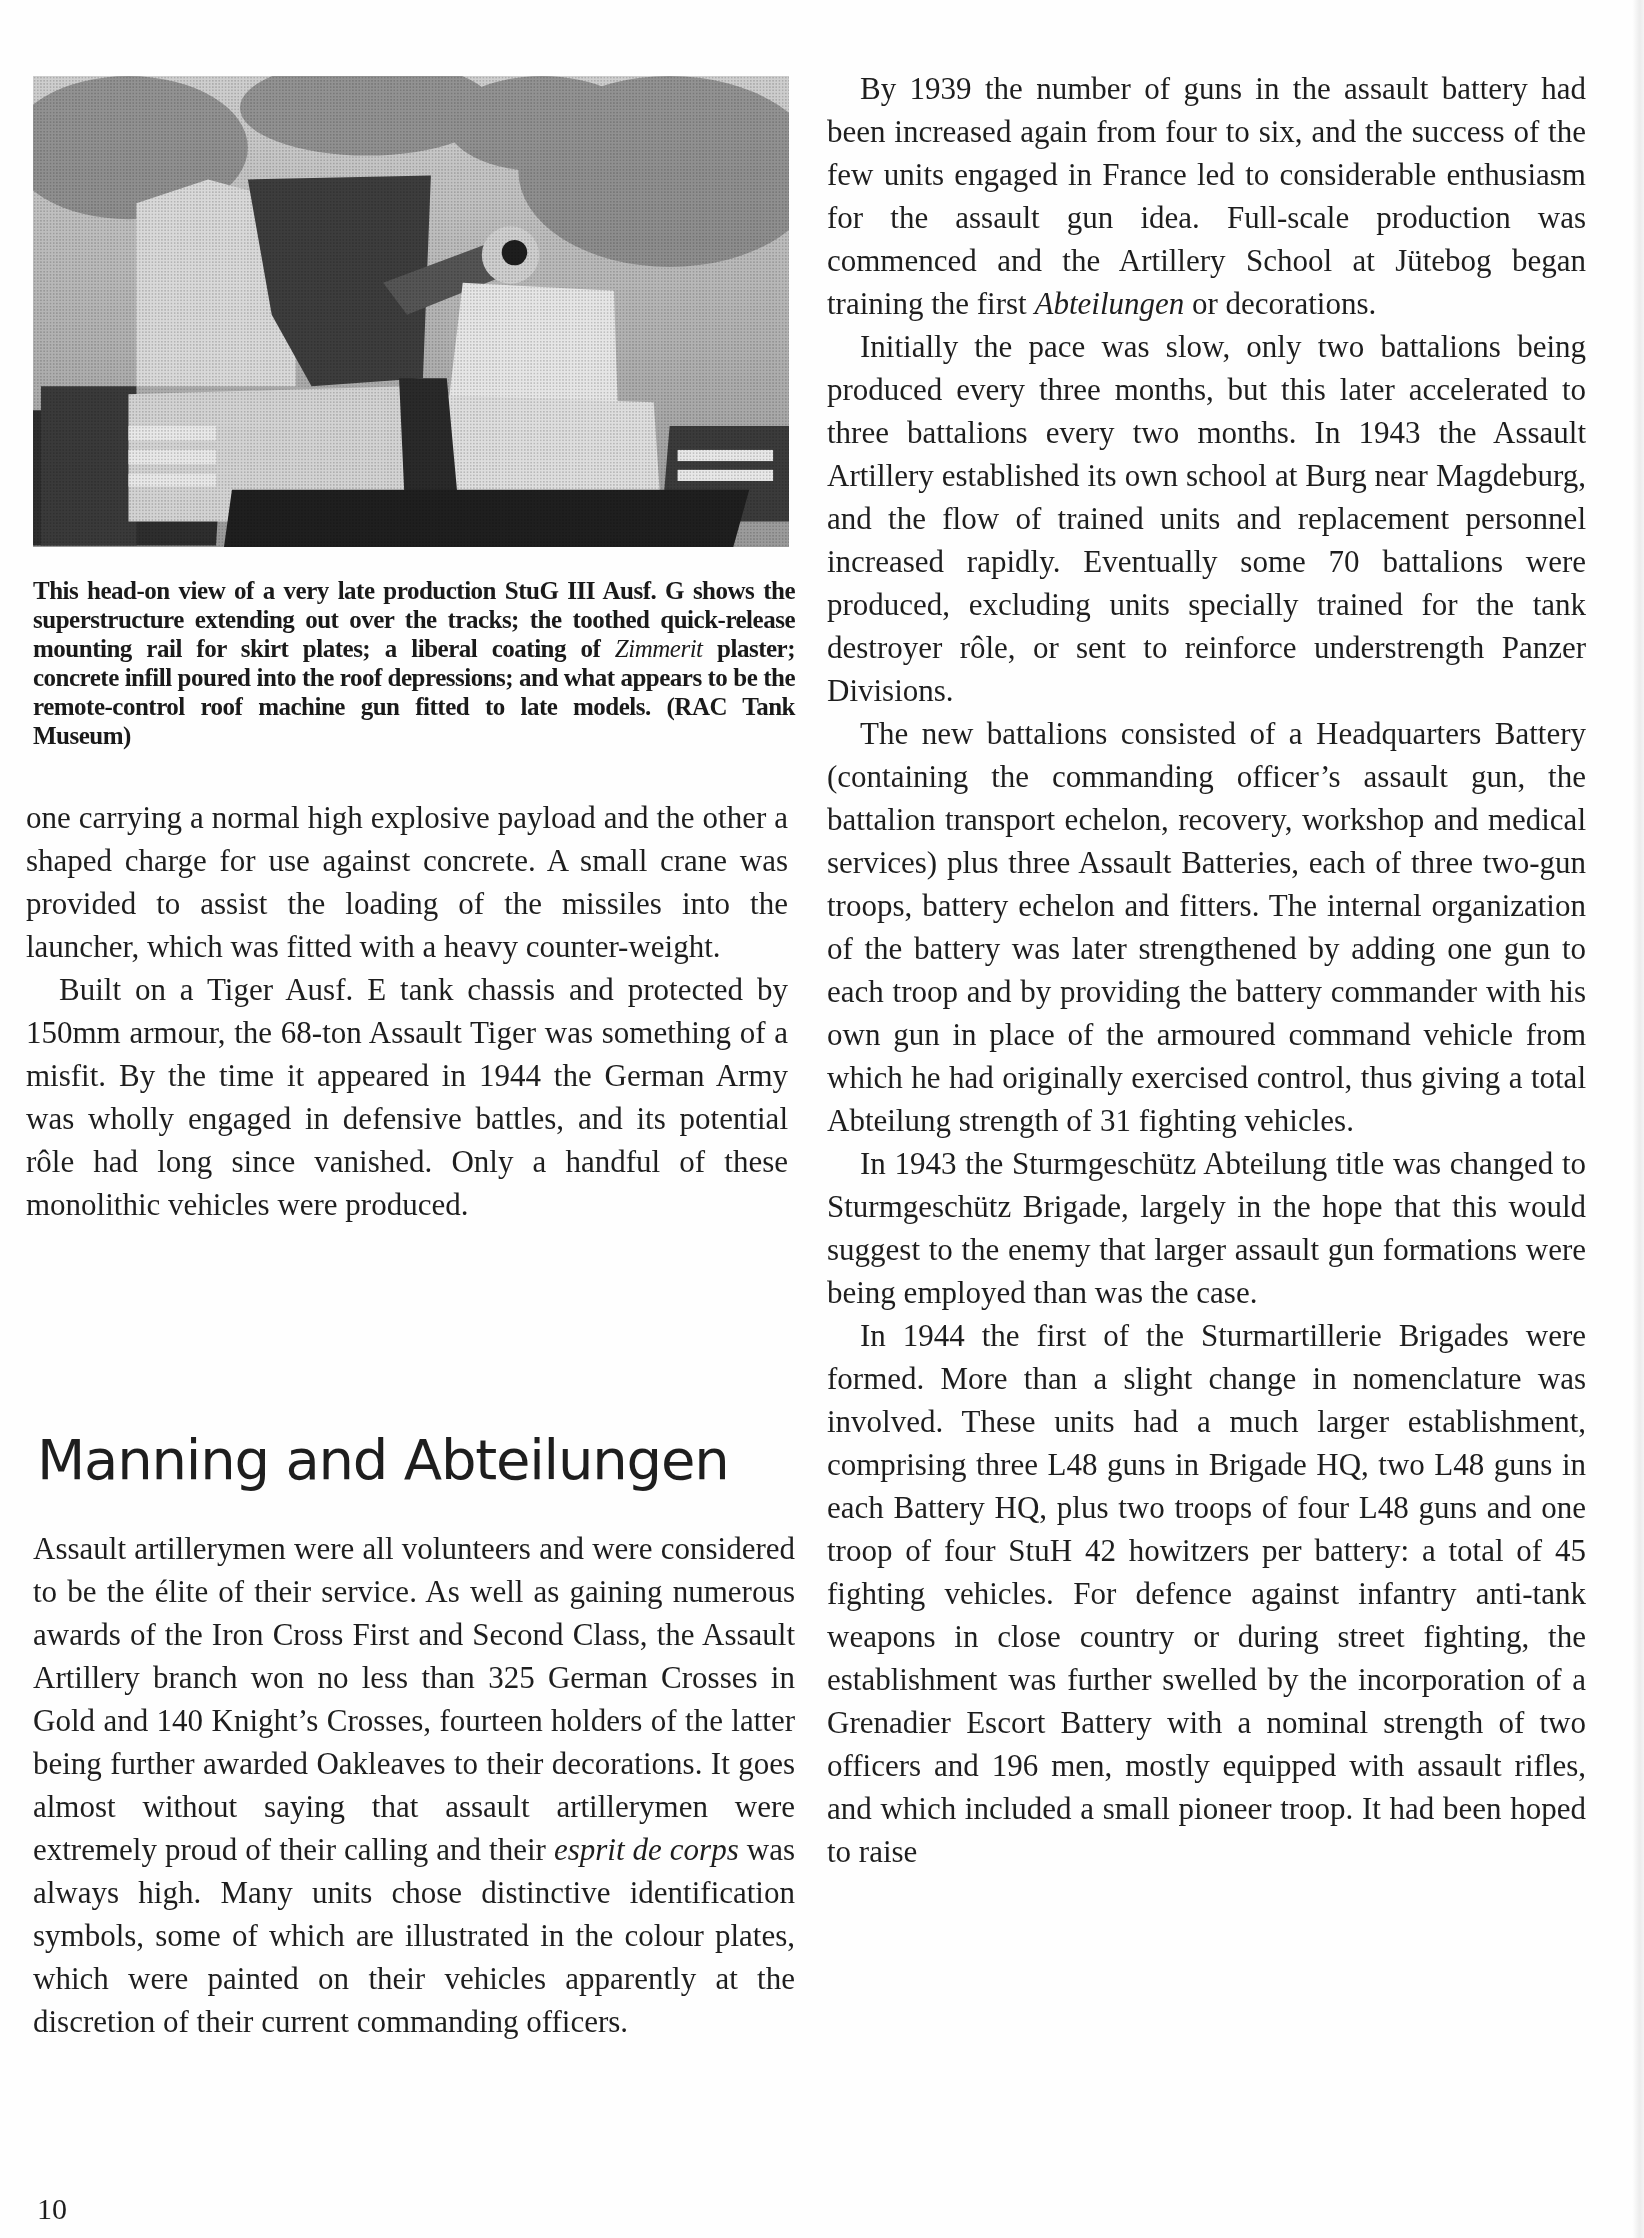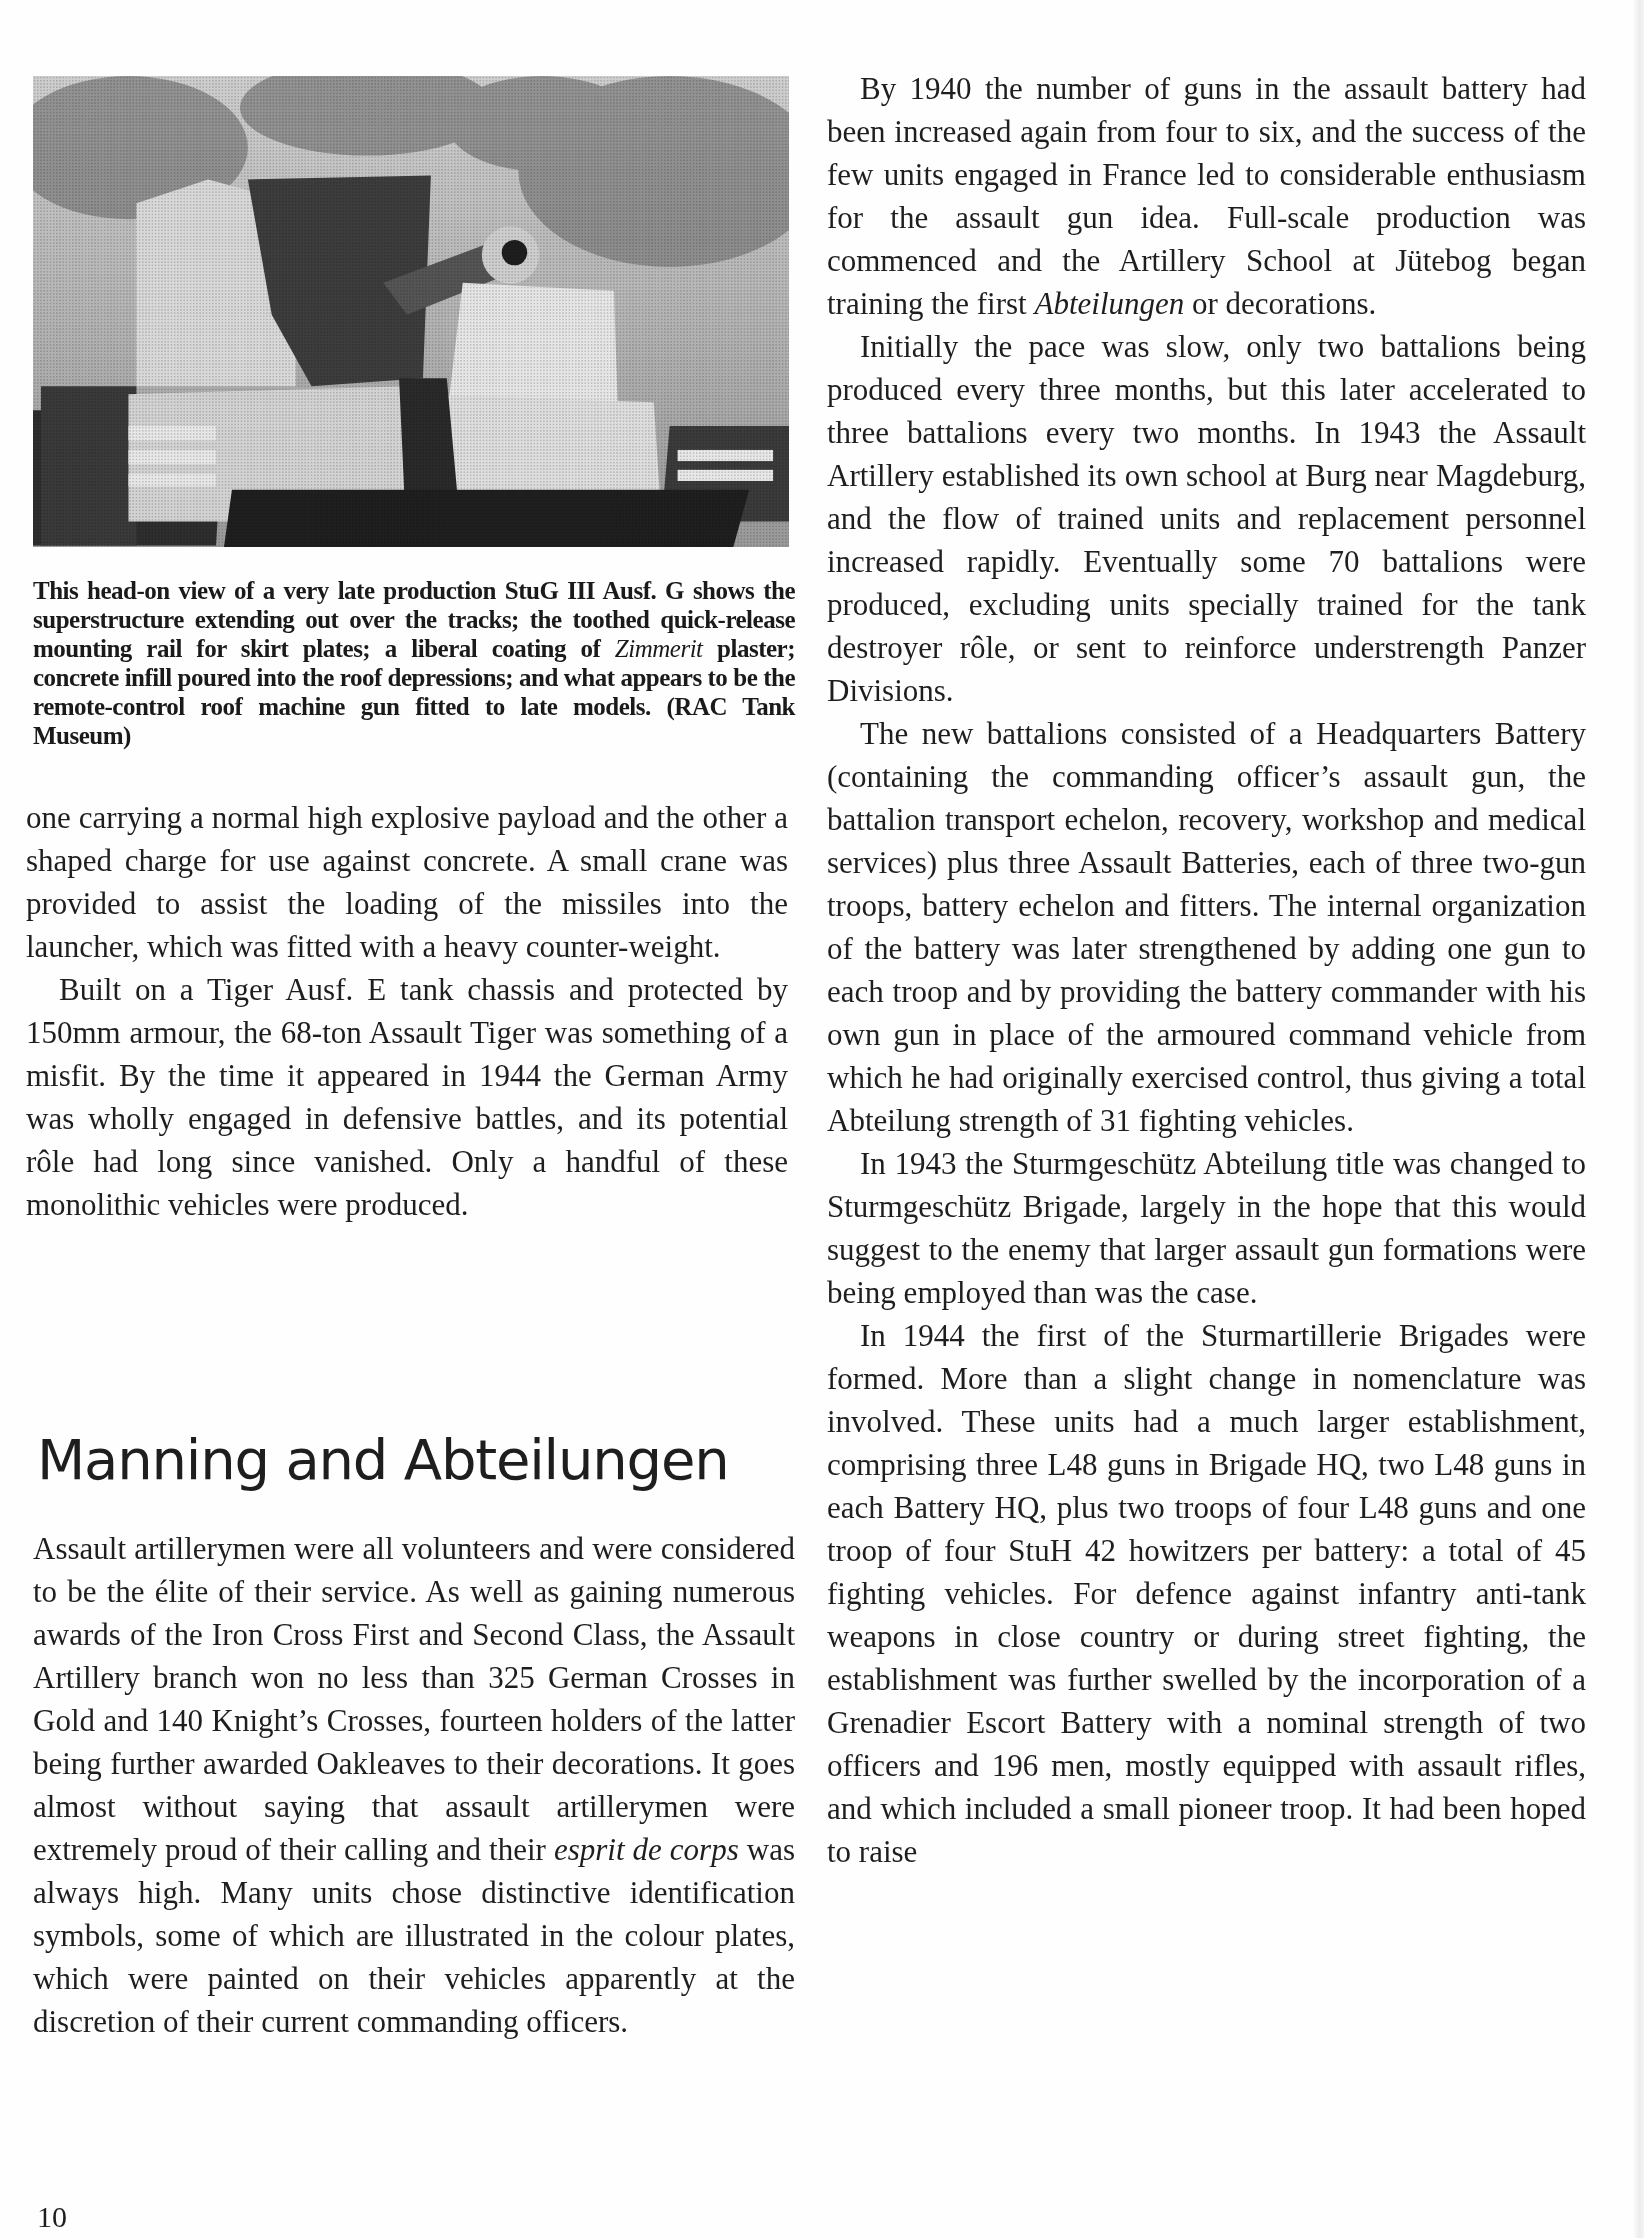--- a/index.html
+++ b/index.html
@@ -24,21 +24,21 @@
   .body p { margin: 0; }
   .body p.indent { text-indent: 33px; }
   .body em { font-style: italic; }
 
   .left-body-1 { position: absolute; left: 26px; top: 796px; width: 762px; }
   .heading { position: absolute; left: 37px; top: 1424px; margin: 0;
              font-family: "DejaVu Sans", "Liberation Sans", sans-serif; font-weight: normal;
              font-size: 56px; line-height: 72px; letter-spacing: -1.2px; color: #1e1e1e; }
   .left-body-2 { position: absolute; left: 33px; top: 1527px; width: 762px; }
   .page-number { position: absolute; left: 37px; top: 2189px; font-family: "Liberation Serif", serif;
-                 font-size: 30px; line-height: 40px; color: #1e1e1e; margin-top: 8px; }
+                 font-size: 30px; line-height: 40px; color: #1e1e1e; }
 </style>
 </head>
 <body>
 
 <div class="page">
 
   <div class="photo">
     <svg viewBox="0 0 950 592" preserveAspectRatio="none">
       <defs>
         <pattern id="dots" width="4" height="4" patternUnits="userSpaceOnUse">
@@ -100,21 +100,21 @@
     <p class="indent">Built on a Tiger Ausf. E tank chassis and protected by 150mm armour, the 68-ton Assault Tiger was something of a misfit. By the time it appeared in 1944 the German Army was wholly engaged in defensive battles, and its potential rôle had long since vanished. Only a handful of these monolithic vehicles were produced.</p>
   </div>
 
   <h2 class="heading">Manning and Abteilungen</h2>
 
   <div class="body left-body-2">
     <p><span>Assault artillerymen were all volunteers and were considered to be the élite of their service. As well as gaining numerous awards of the Iron Cross First and Second Class, the Assault Artillery branch won no less than 325 German Crosses in Gold and 140 Knight’s Crosses, fourteen holders of the latter being further awarded Oakleaves to their decorations. It goes almost without saying that assault artillerymen were extremely proud of their calling and their </span><em>esprit de corps</em><span> was always high. Many units chose distinctive identification symbols, some of which are illustrated in the colour plates, which were painted on their vehicles apparently at the discretion of their current commanding officers.</span></p>
   </div>
 
   <div class="col col-right body">
-    <p class="indent"><span>By 1940 the number of guns in the assault battery had been increased again from four to six, and the success of the few units engaged in France led to considerable enthusiasm for the assault gun idea. Full-scale production was commenced and the Artillery School at Jütebog began training the first </span><em>Abteilungen</em><span> or decorations.</span></p>
+    <p class="indent"><span>By 1939 the number of guns in the assault battery had been increased again from four to six, and the success of the few units engaged in France led to considerable enthusiasm for the assault gun idea. Full-scale production was commenced and the Artillery School at Jütebog began training the first </span><em>Abteilungen</em><span> or decorations.</span></p>
     <p class="indent">Initially the pace was slow, only two battalions being produced every three months, but this later accelerated to three battalions every two months. In 1943 the Assault Artillery established its own school at Burg near Magdeburg, and the flow of trained units and replacement personnel increased rapidly. Eventually some 70 battalions were produced, excluding units specially trained for the tank destroyer rôle, or sent to reinforce understrength Panzer Divisions.</p>
     <p class="indent">The new battalions consisted of a Headquarters Battery (containing the commanding officer’s assault gun, the battalion transport echelon, recovery, workshop and medical services) plus three Assault Batteries, each of three two-gun troops, battery echelon and fitters. The internal organization of the battery was later strengthened by adding one gun to each troop and by providing the battery commander with his own gun in place of the armoured command vehicle from which he had originally exercised control, thus giving a total Abteilung strength of 31 fighting vehicles.</p>
     <p class="indent">In 1943 the Sturmgeschütz Abteilung title was changed to Sturmgeschütz Brigade, largely in the hope that this would suggest to the enemy that larger assault gun formations were being employed than was the case.</p>
     <p class="indent">In 1944 the first of the Sturmartillerie Brigades were formed. More than a slight change in nomenclature was involved. These units had a much larger establishment, comprising three L48 guns in Brigade HQ, two L48 guns in each Battery HQ, plus two troops of four L48 guns and one troop of four StuH 42 howitzers per battery: a total of 45 fighting vehicles. For defence against infantry anti-tank weapons in close country or during street fighting, the establishment was further swelled by the incorporation of a Grenadier Escort Battery with a nominal strength of two officers and 196 men, mostly equipped with assault rifles, and which included a small pioneer troop. It had been hoped to raise</p>
   </div>
 
   <div class="page-number">10</div>
 
   <div class="edge-line"></div>
   <div class="edge"></div>

